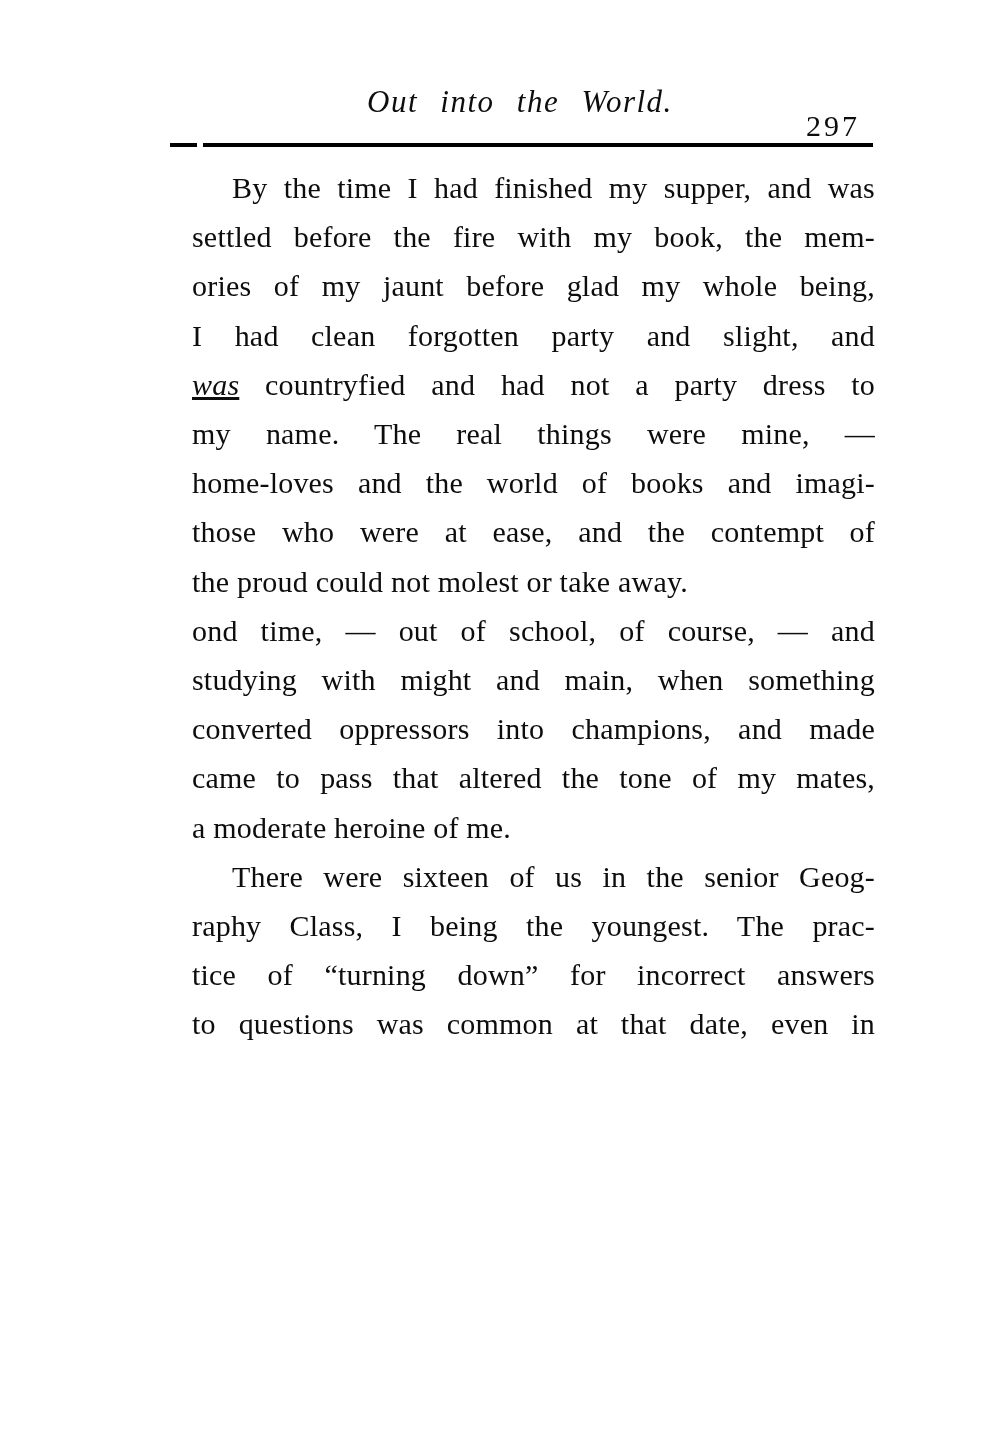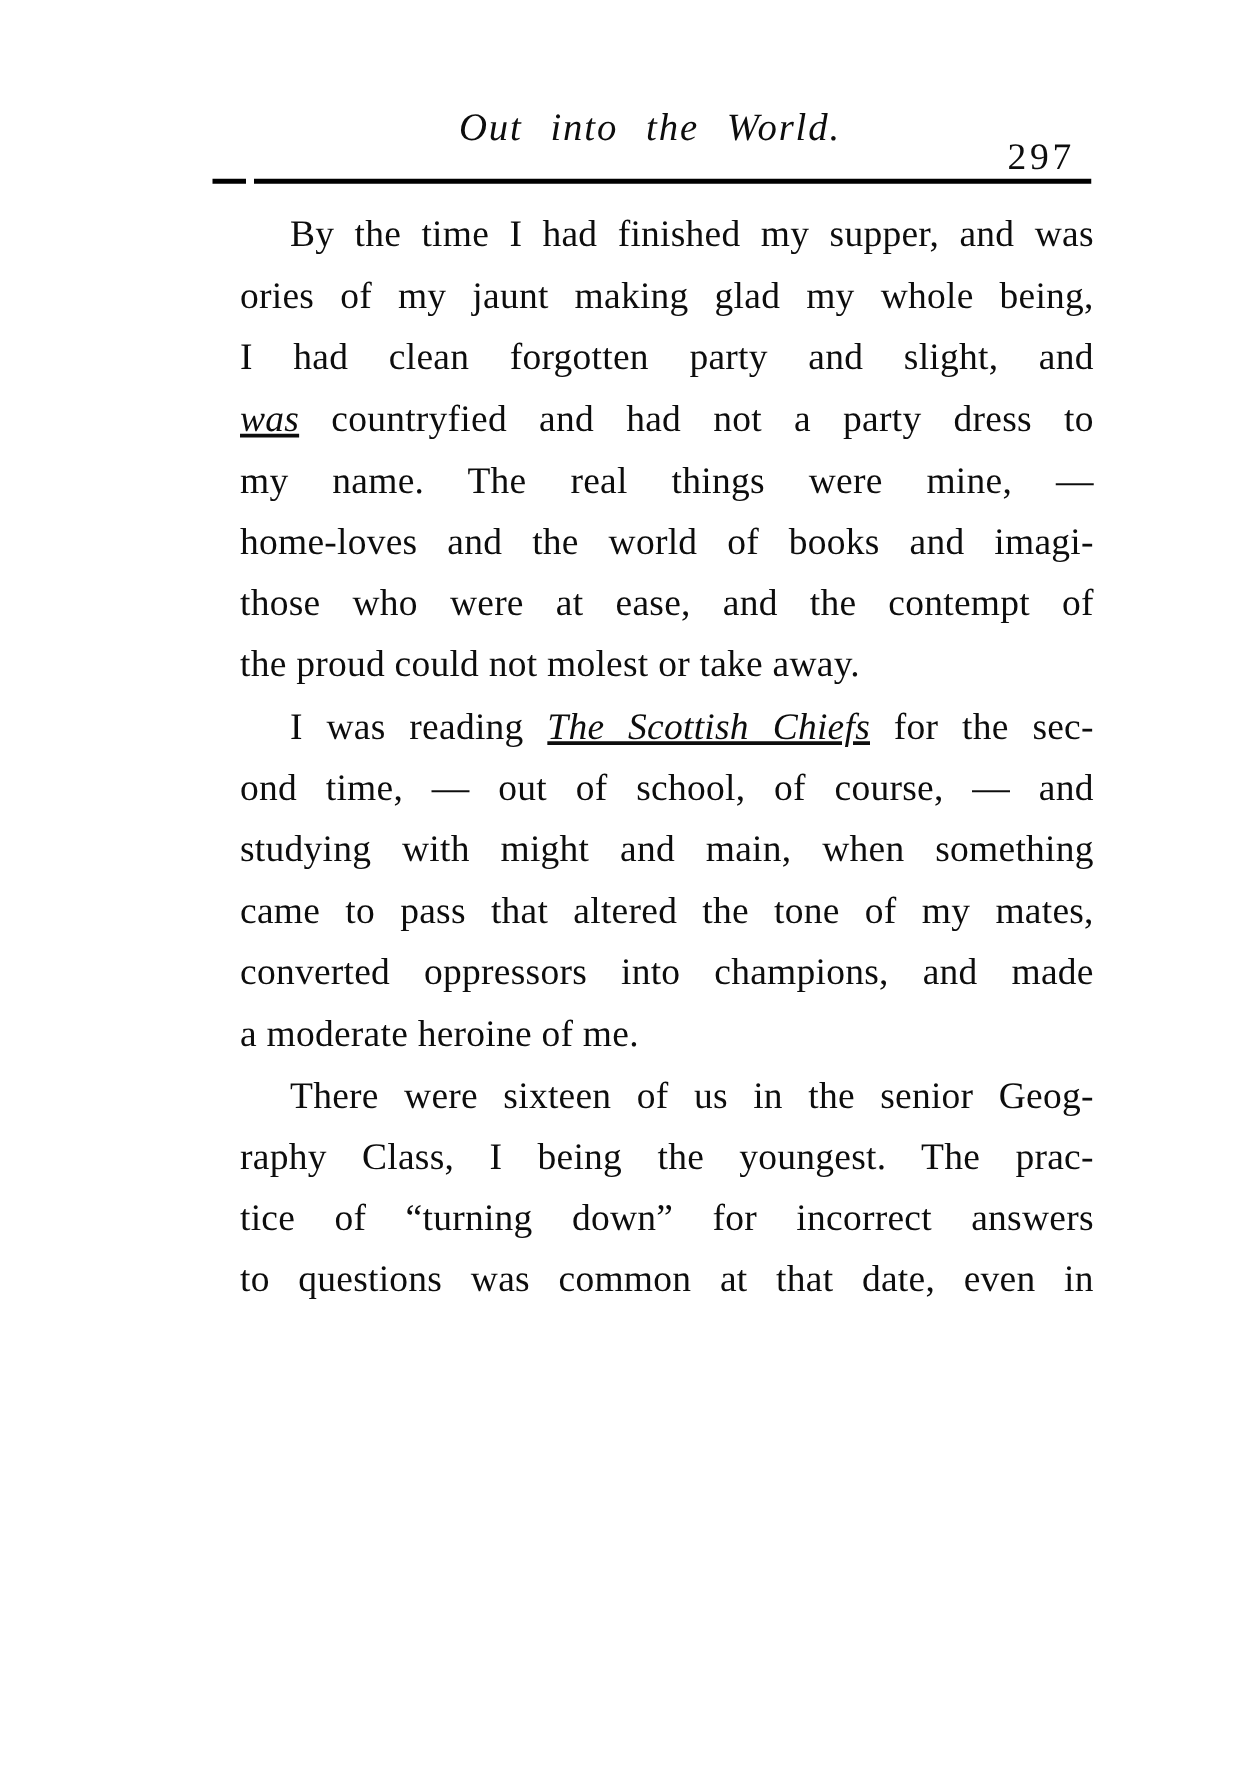--- a/index.html
+++ b/index.html
@@ -90,34 +90,34 @@
 
   <div class="running-header">Out into the World.</div>
 
   <div class="page-number">297</div>
 
   <div class="header-rule"></div>
 
   <div class="page-body" id="page-body">
       <div class="paragraph">
         <div class="line first">By the time I had finished my supper, and was</div>
-        <div class="line">ories of my jaunt making glad my whole being,</div>
+        <div class="line">settled before the fire with my book, the mem-</div>
+        <div class="line">ories of my jaunt before glad my whole being,</div>
         <div class="line">I had clean forgotten party and slight, and</div>
         <div class="line"><span class="it">was</span> countryfied and had not a party dress to</div>
         <div class="line">my name. The real things were mine, —</div>
         <div class="line">home-loves and the world of books and imagi-</div>
         <div class="line">those who were at ease, and the contempt of</div>
         <div class="line lastline">the proud could not molest or take away.</div>
       </div>
       <div class="paragraph">
-        <div class="line first">I was reading <span class="it">The Scottish Chiefs</span> for the sec-</div>
         <div class="line">ond time, — out of school, of course, — and</div>
         <div class="line">studying with might and main, when something</div>
+        <div class="line">converted oppressors into champions, and made</div>
         <div class="line">came to pass that altered the tone of my mates,</div>
-        <div class="line">converted oppressors into champions, and made</div>
         <div class="line lastline">a moderate heroine of me.</div>
       </div>
       <div class="paragraph">
         <div class="line first">There were sixteen of us in the senior Geog-</div>
         <div class="line">raphy Class, I being the youngest.  The prac-</div>
         <div class="line">tice of “turning down” for incorrect answers</div>
         <div class="line">to questions was common at that date, even in</div>
       </div>
     </div>
 

